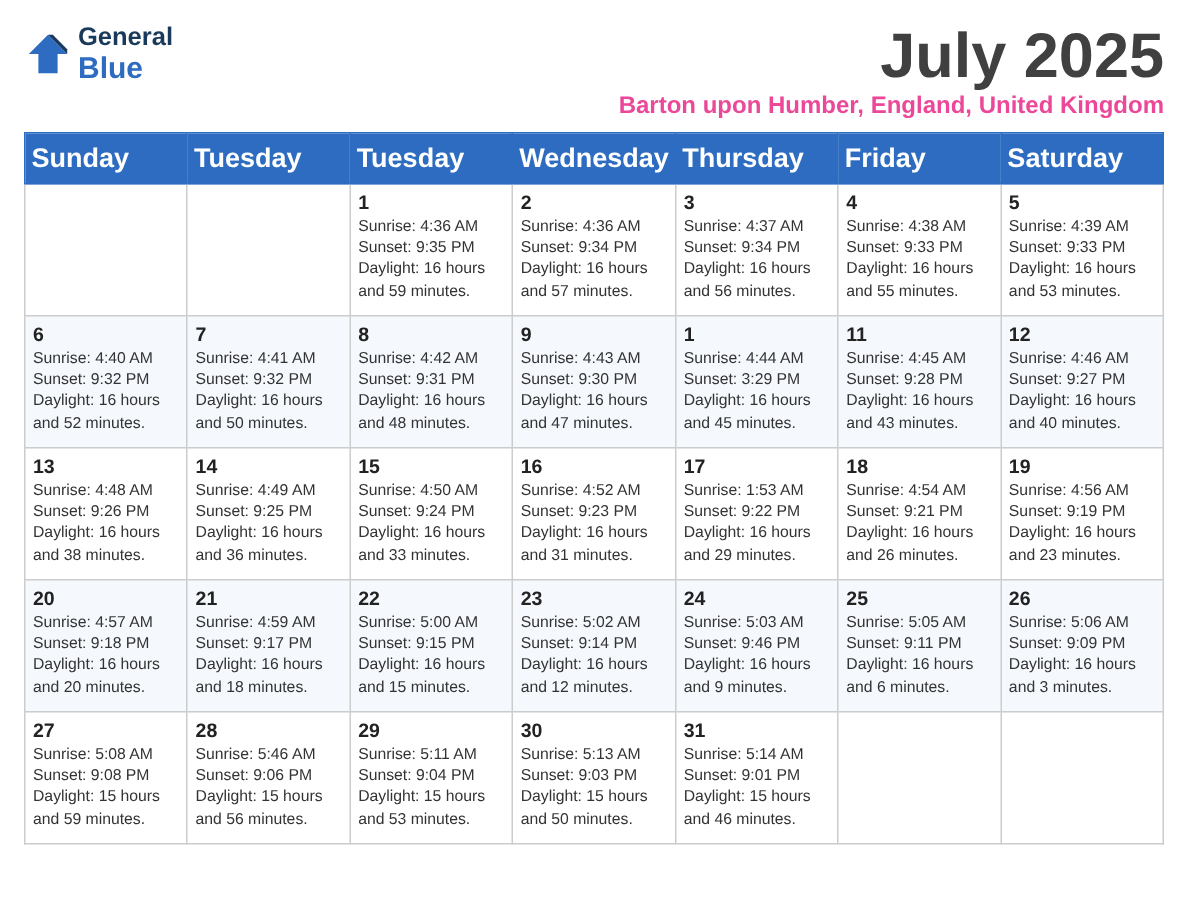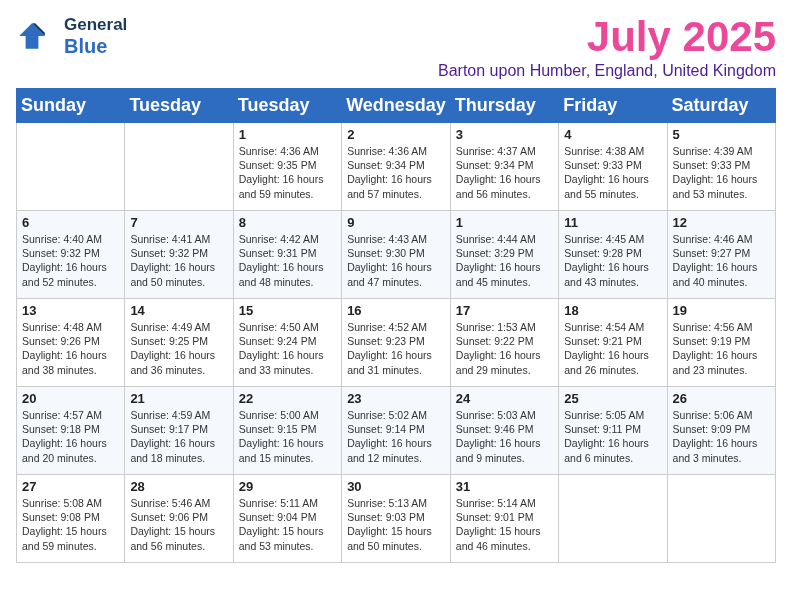--- a/index.html
+++ b/index.html
@@ -12,39 +12,40 @@
     }
     .header {
       display: flex;
       align-items: flex-start;
       justify-content: space-between;
       margin-bottom: 4px;
     }
     .logo {
       display: flex;
       align-items: center;
-      gap: 16px;
+      gap: 4px;
     }
     .logo-icon {
       width: 32px;
       height: 32px;
     }
     .title-section {
       text-align: right;
     }
     .month-title {
       font-size: 42px;
       font-weight: bold;
-      color: #ec4899;
+      color: #404040;
       line-height: 1;
     }
     .location {
       font-size: 16px;
-      color: #4c1d95;
+      color: #ec4899;
       margin-top: 4px;
+      font-weight: bold;
     }
     table {
       width: 100%;
       border-collapse: collapse;
       margin-top: 8px;
     }
     th {
       background-color: #2d6cc0;
       color: white;
       font-size: 18px;

